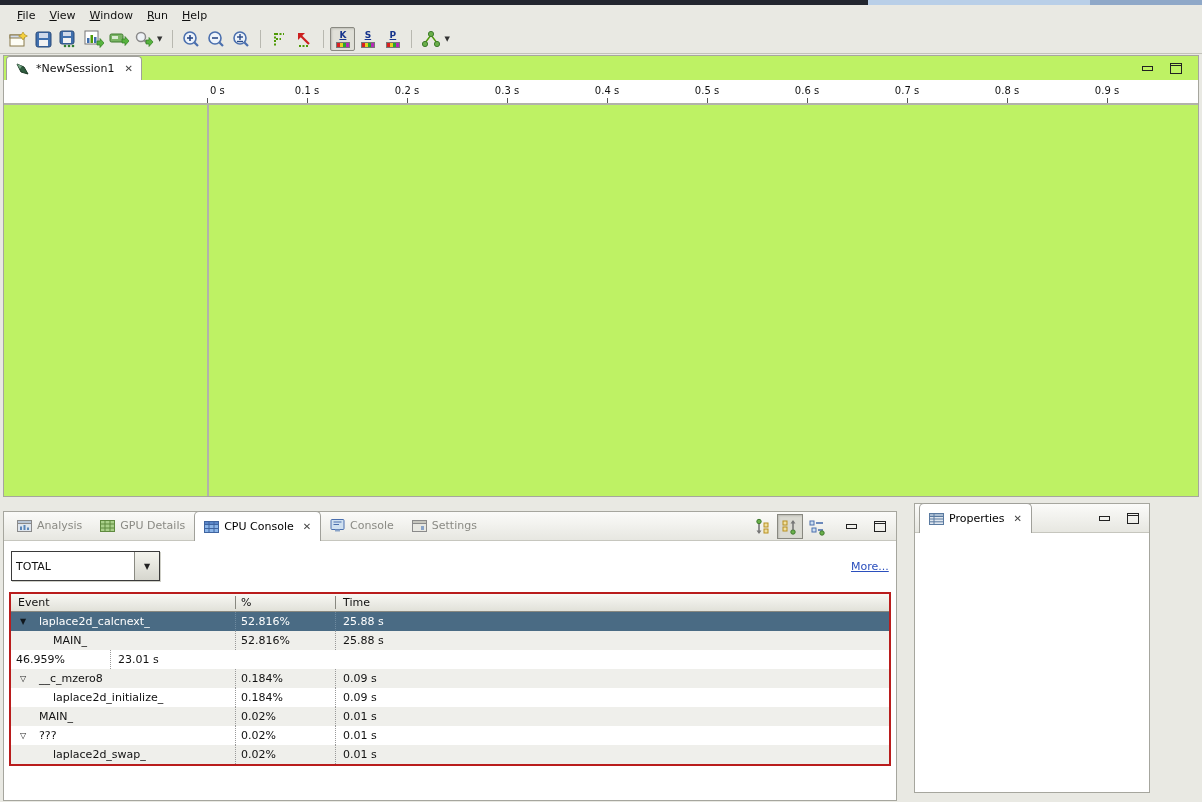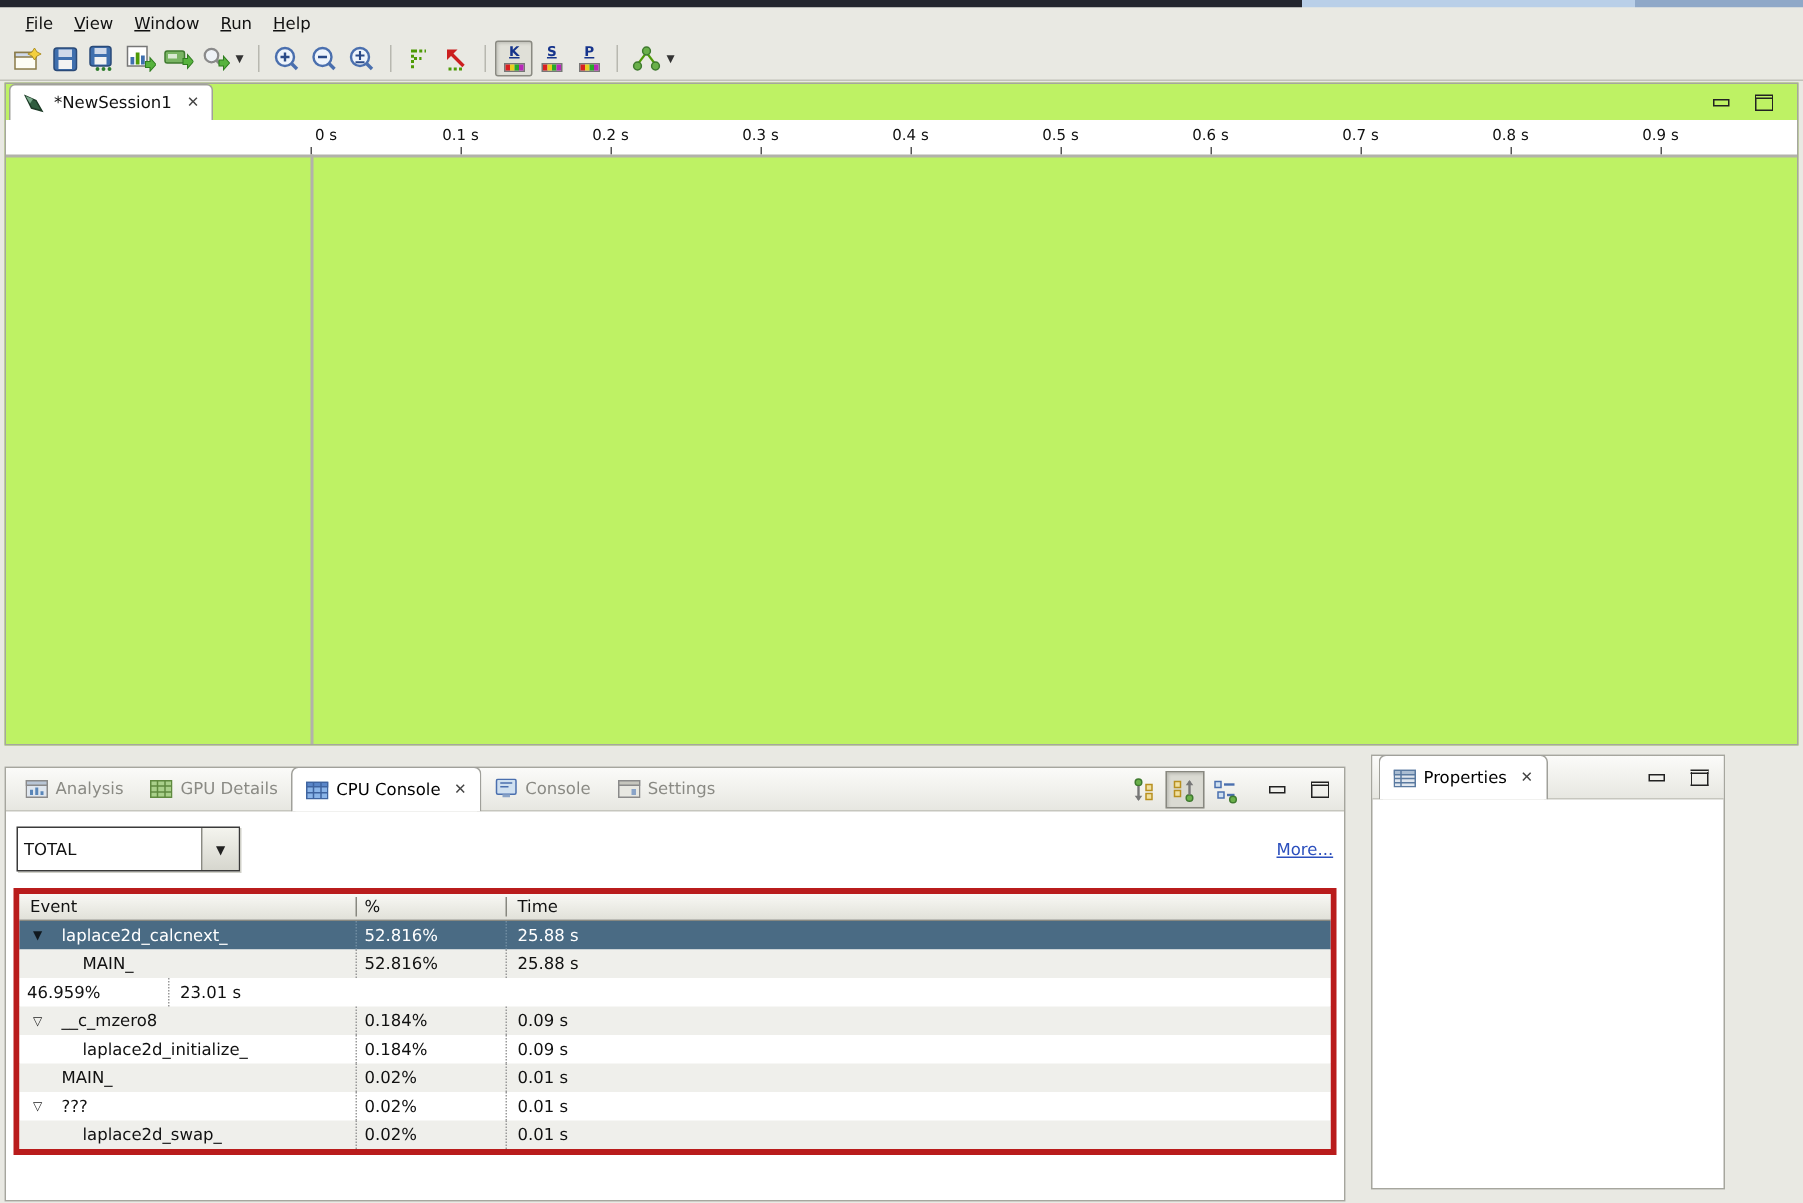--- a/index.html
+++ b/index.html
@@ -81,21 +81,21 @@
   .combo { position:absolute; left:7px; top:10px; width:149px; height:30px;
     border:1px solid #3a3a3a; background:#fff; display:flex; box-shadow:1px 1px 0 #cfcfc7; }
   .combo-value { flex:1; display:flex; align-items:center; padding-left:4px; }
   .combo-btn { width:25px; background:linear-gradient(#f4f4ee,#d6d6ce);
     border-left:1px solid #8a8a82; display:flex; align-items:center; justify-content:center;
     font-size:8px; color:#222; cursor:pointer; }
   .hint-text { position:absolute; left:167px; top:20px; }
   .more-link { position:absolute; left:847px; top:19px; color:#2b4fbd;
     text-decoration:underline; cursor:pointer; }
 
-  .ev-table { position:absolute; left:5px; top:51px; width:882px; border:4px solid #b91c1c; }
+  .ev-table { position:absolute; left:5px; top:51px; width:882px; border:2px solid #b91c1c; }
   .t-head { display:flex; height:18px; align-items:center;
     background:linear-gradient(#f8f8f4,#e1e1d9); border-bottom:1px solid #888880; }
   .t-head .c1 { width:225px; padding-left:7px; border-right:1px solid #88888o; }
   .t-head .c1, .t-head .c2 { border-right:1px solid #888880; }
   .t-head .c2 { width:100px; padding-left:5px; }
   .t-head .c3 { flex:1; padding-left:7px; }
   .t-row { display:flex; height:19px; align-items:center; background:#fff; }
   .t-row.stripe { background:#efefeb; }
   .t-row.selected { background:#4a6b84; color:#fff; }
   .t-row .c1 { width:225px; display:flex; align-items:center; height:100%;

